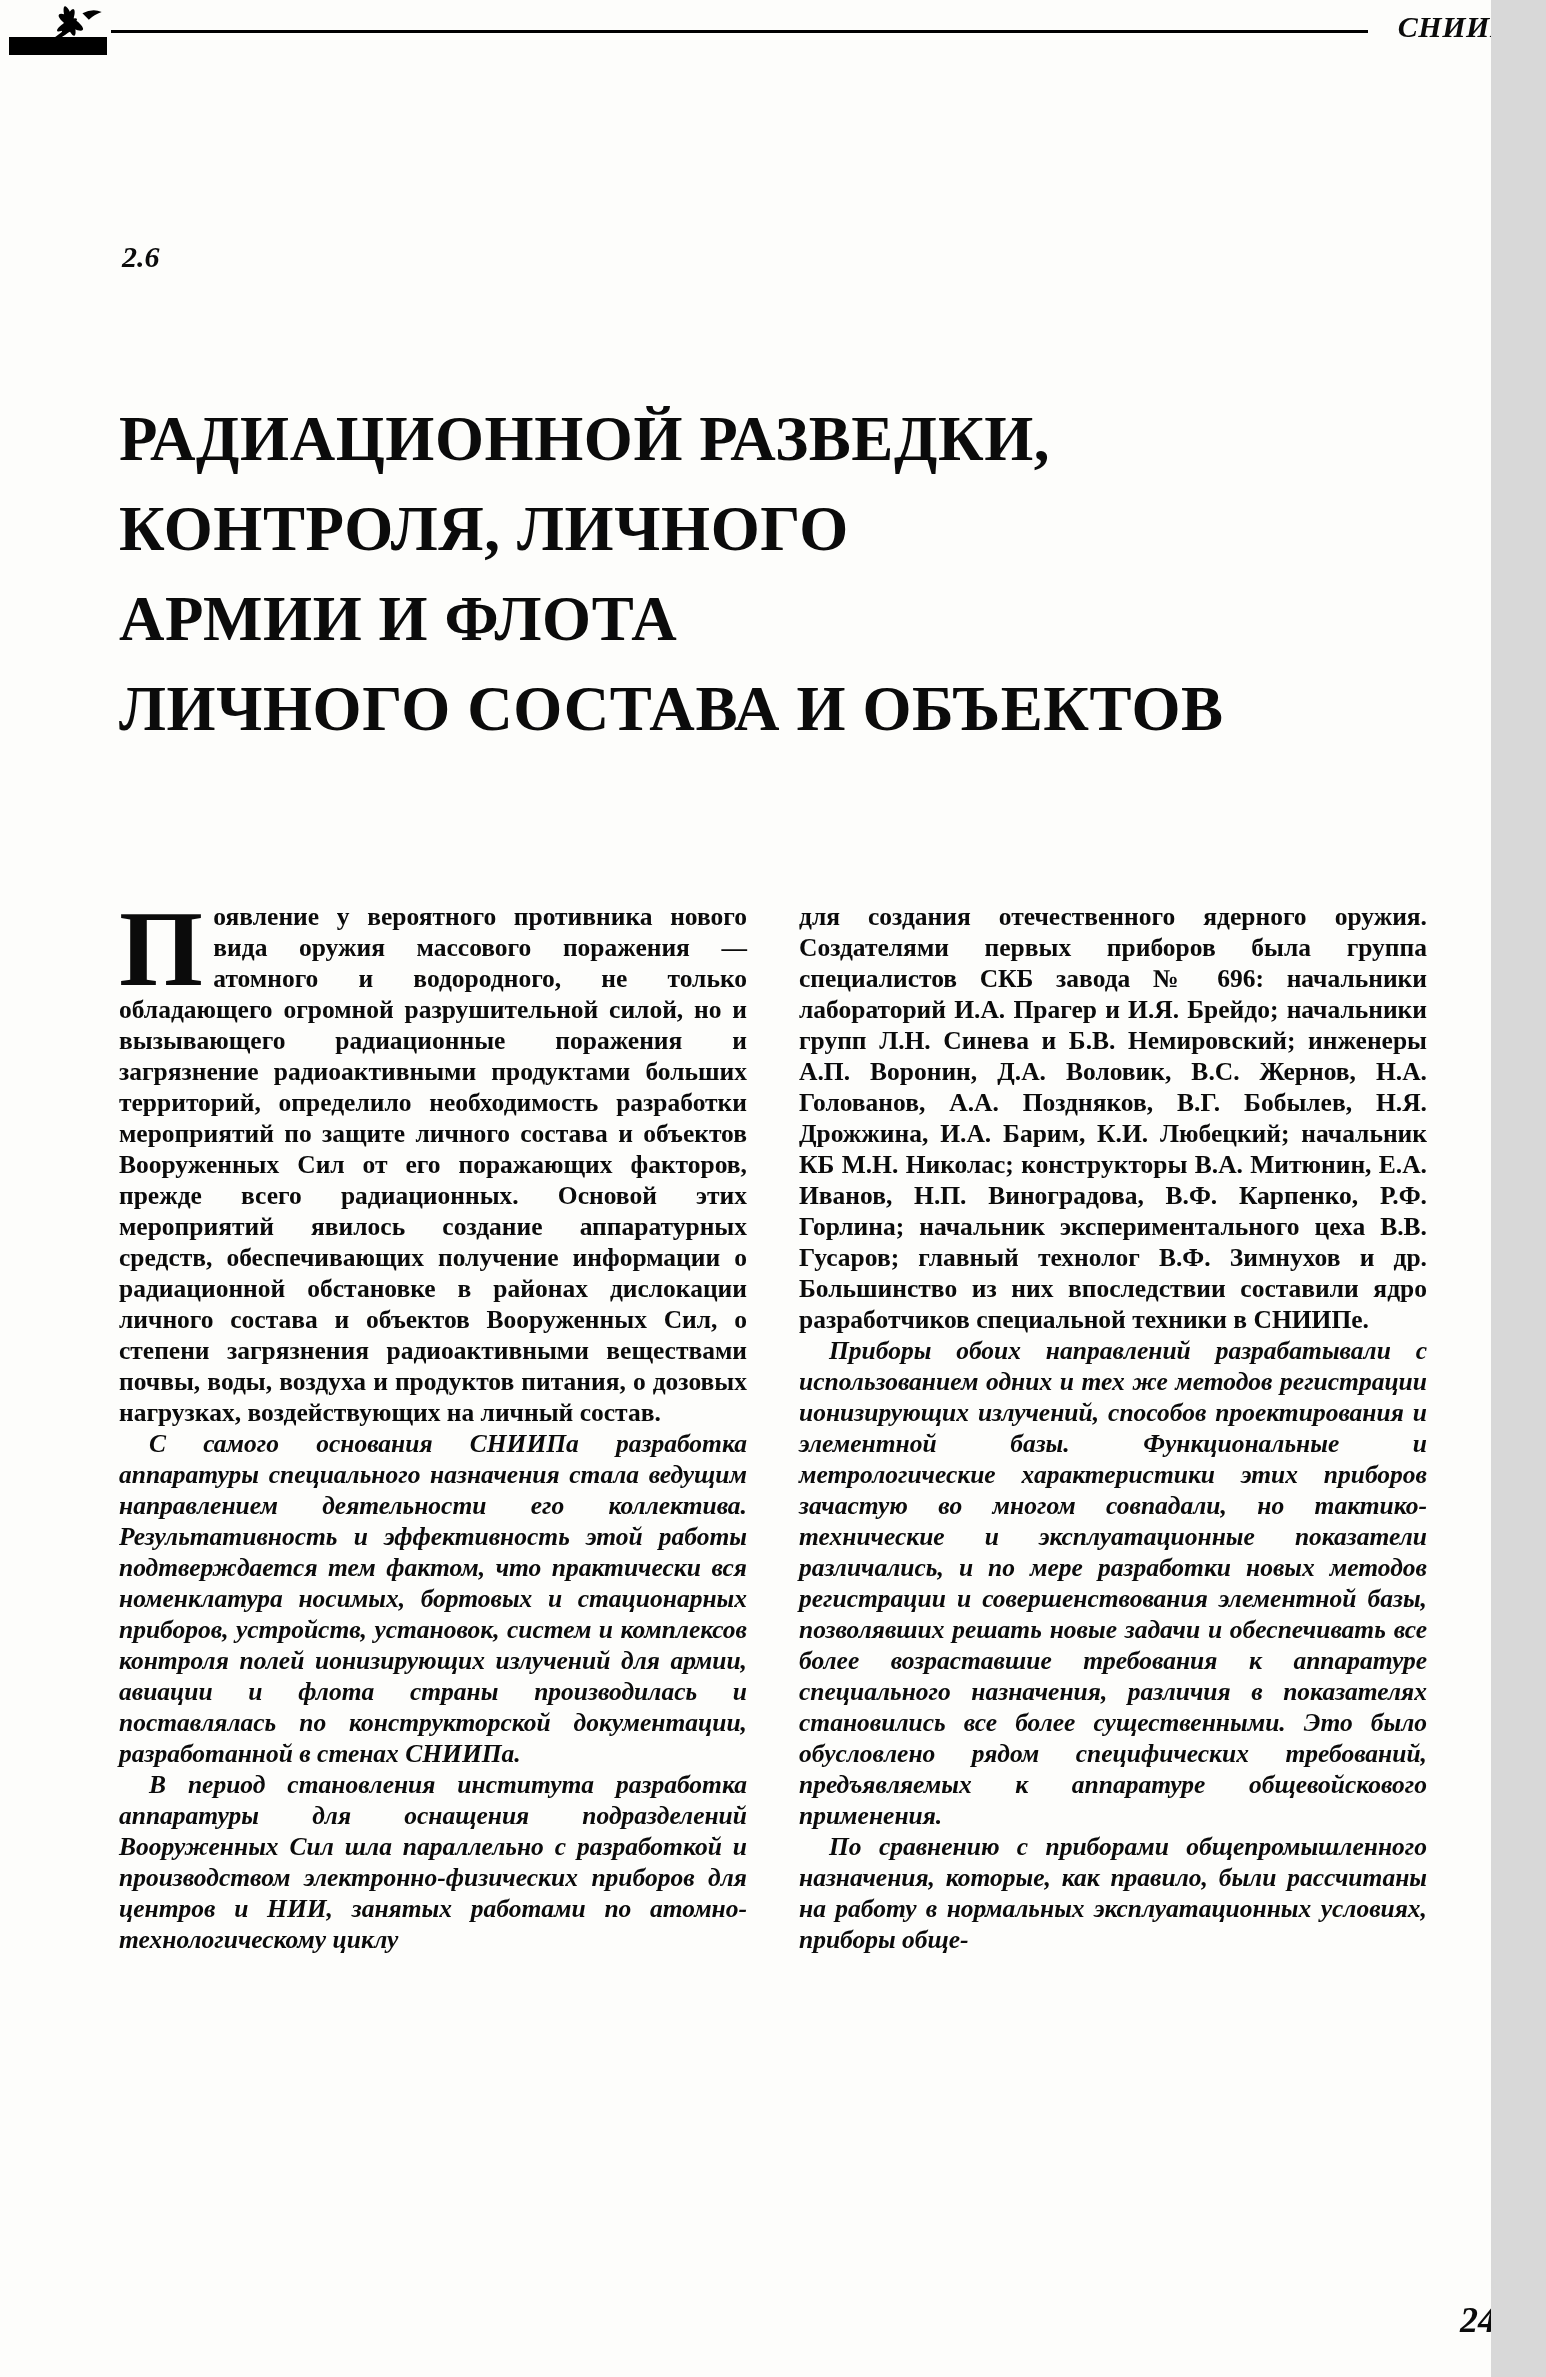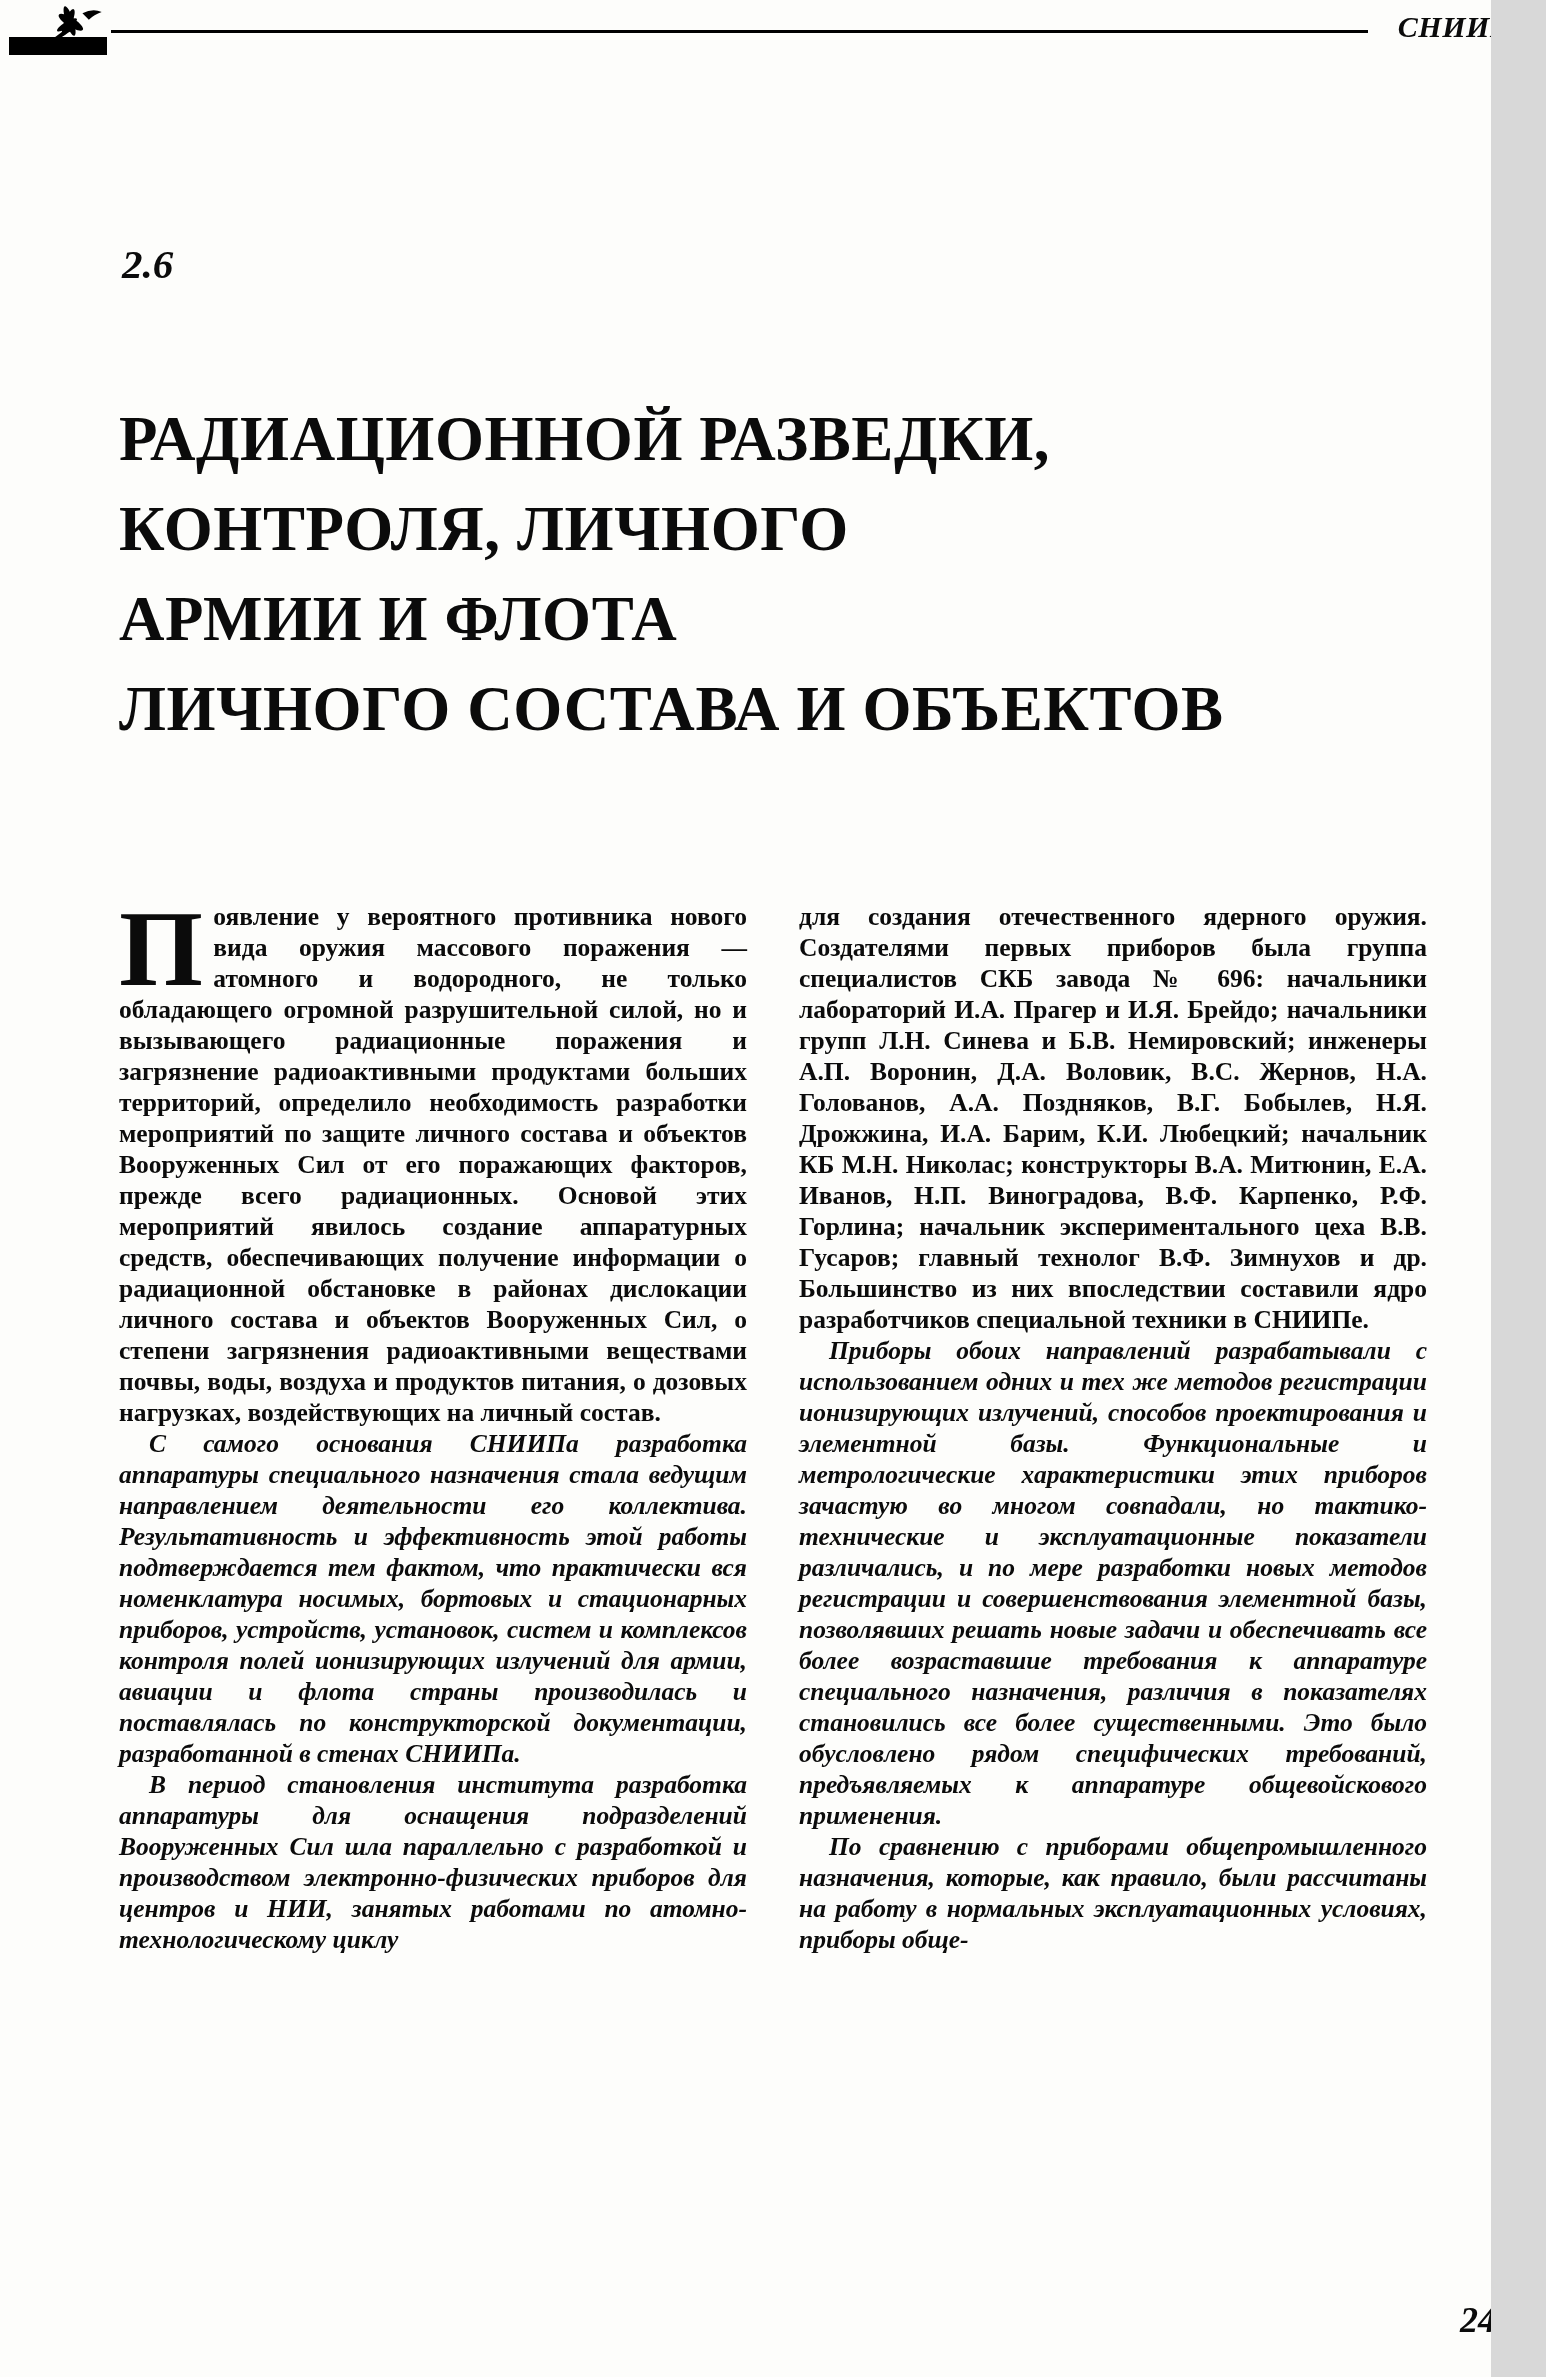--- a/index.html
+++ b/index.html
@@ -15,21 +15,21 @@
   .emblem{position:absolute;left:31px;top:2.6px;width:81px;height:45px;}
   .header-rule{position:absolute;left:111px;top:30px;width:1257px;height:2.6px;background:#000;}
   .header-brand{
     position:absolute;left:1334px;top:10.3px;width:180px;
     text-align:right;font-size:30px;font-weight:700;font-style:italic;letter-spacing:0.6px;
   }
   .corner-bar{position:absolute;left:9px;top:37px;width:98px;height:18px;background:#000;}
   
   .section-number{
     position:absolute;left:122px;top:240px;
-    font-size:41px;font-weight:700;font-style:italic;
+    font-size:30px;font-weight:700;font-style:italic;
   }
   .doc-title{
     position:absolute;left:119px;top:394px;width:1366px;
     font-size:63px;font-weight:700;line-height:90px;
     letter-spacing:0.6px;
   }
   
   .col{
     position:absolute;top:901px;width:628px;
     font-size:25.5px;line-height:31px;font-weight:700;

